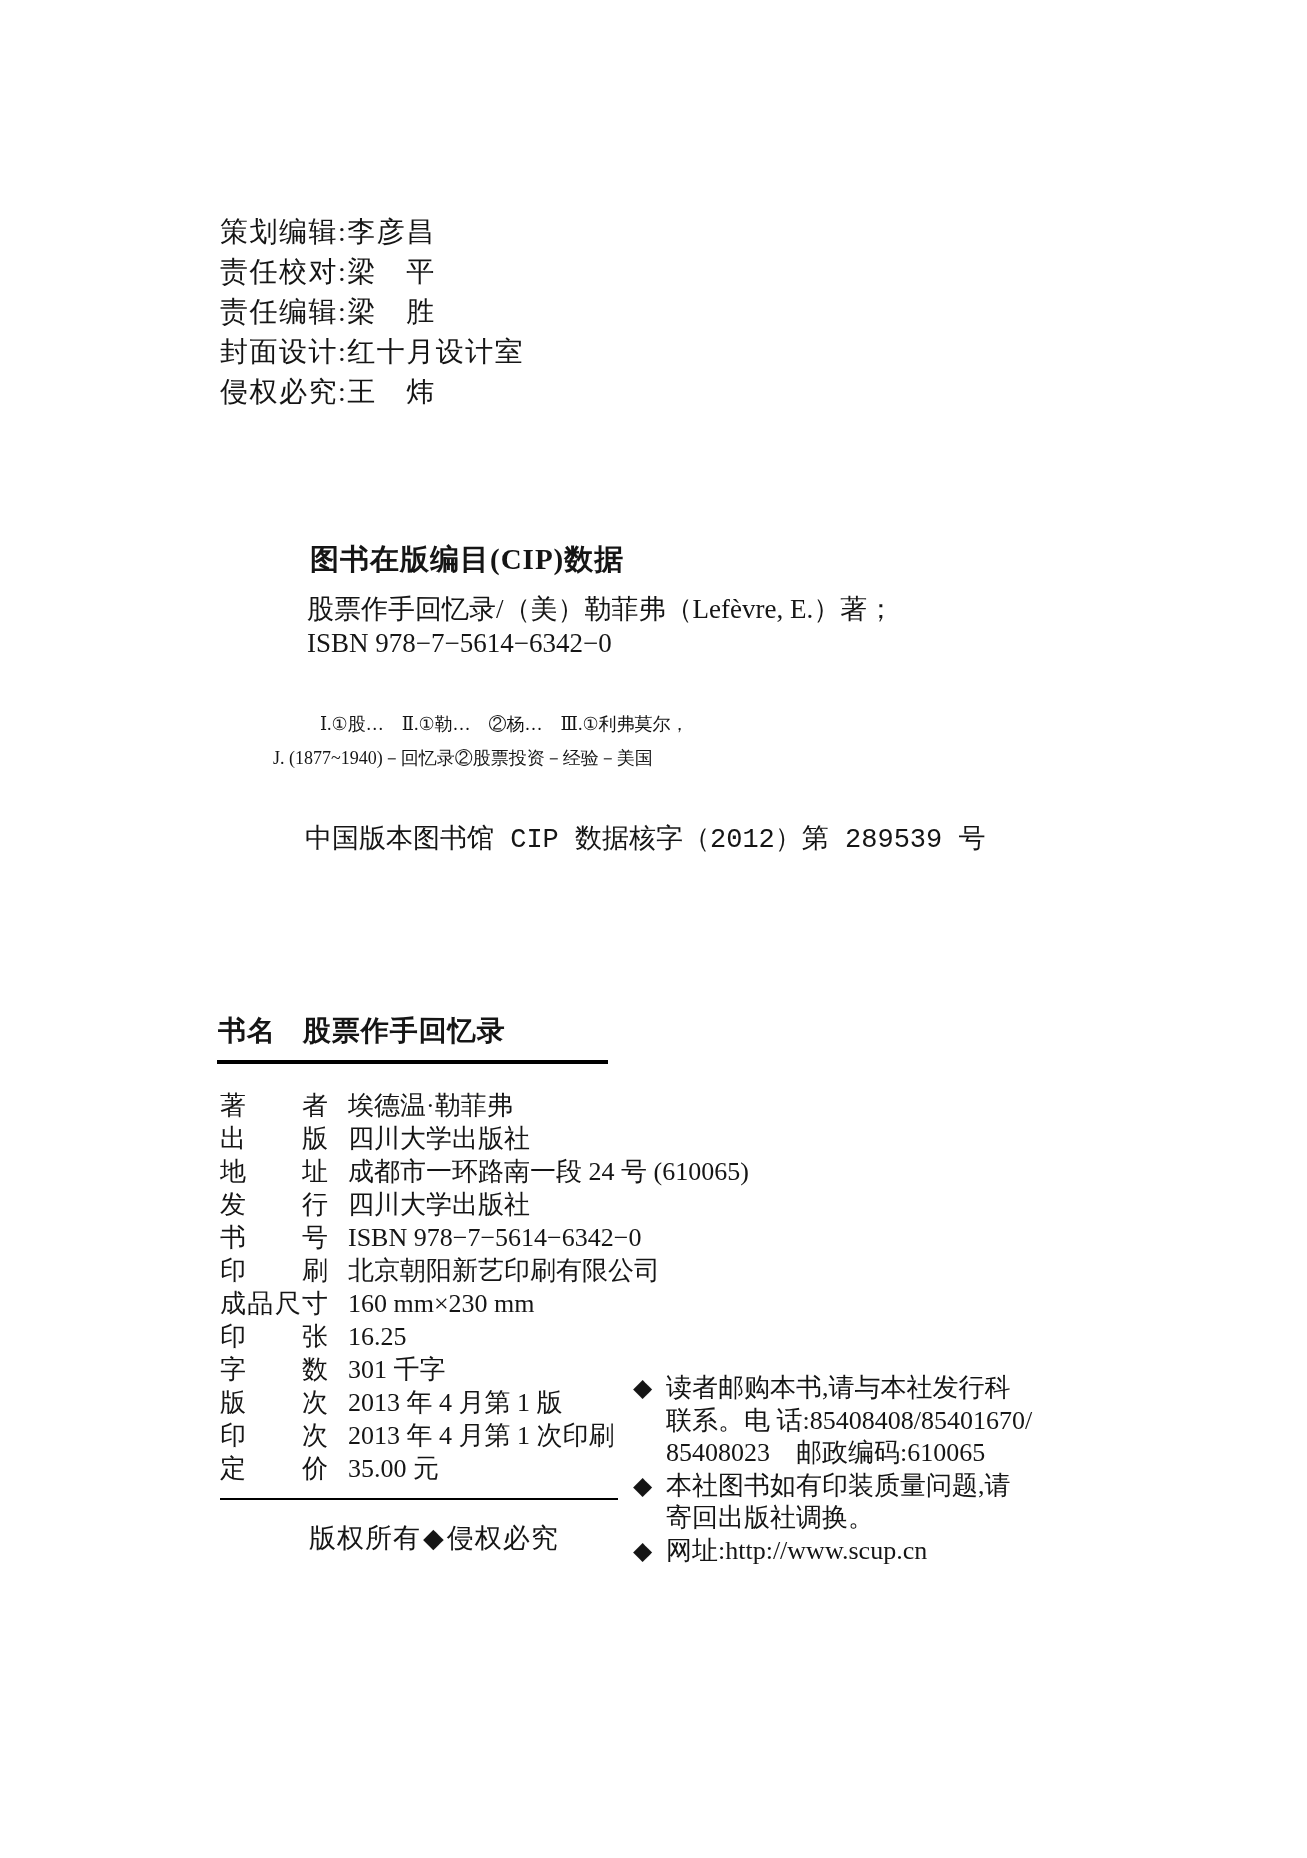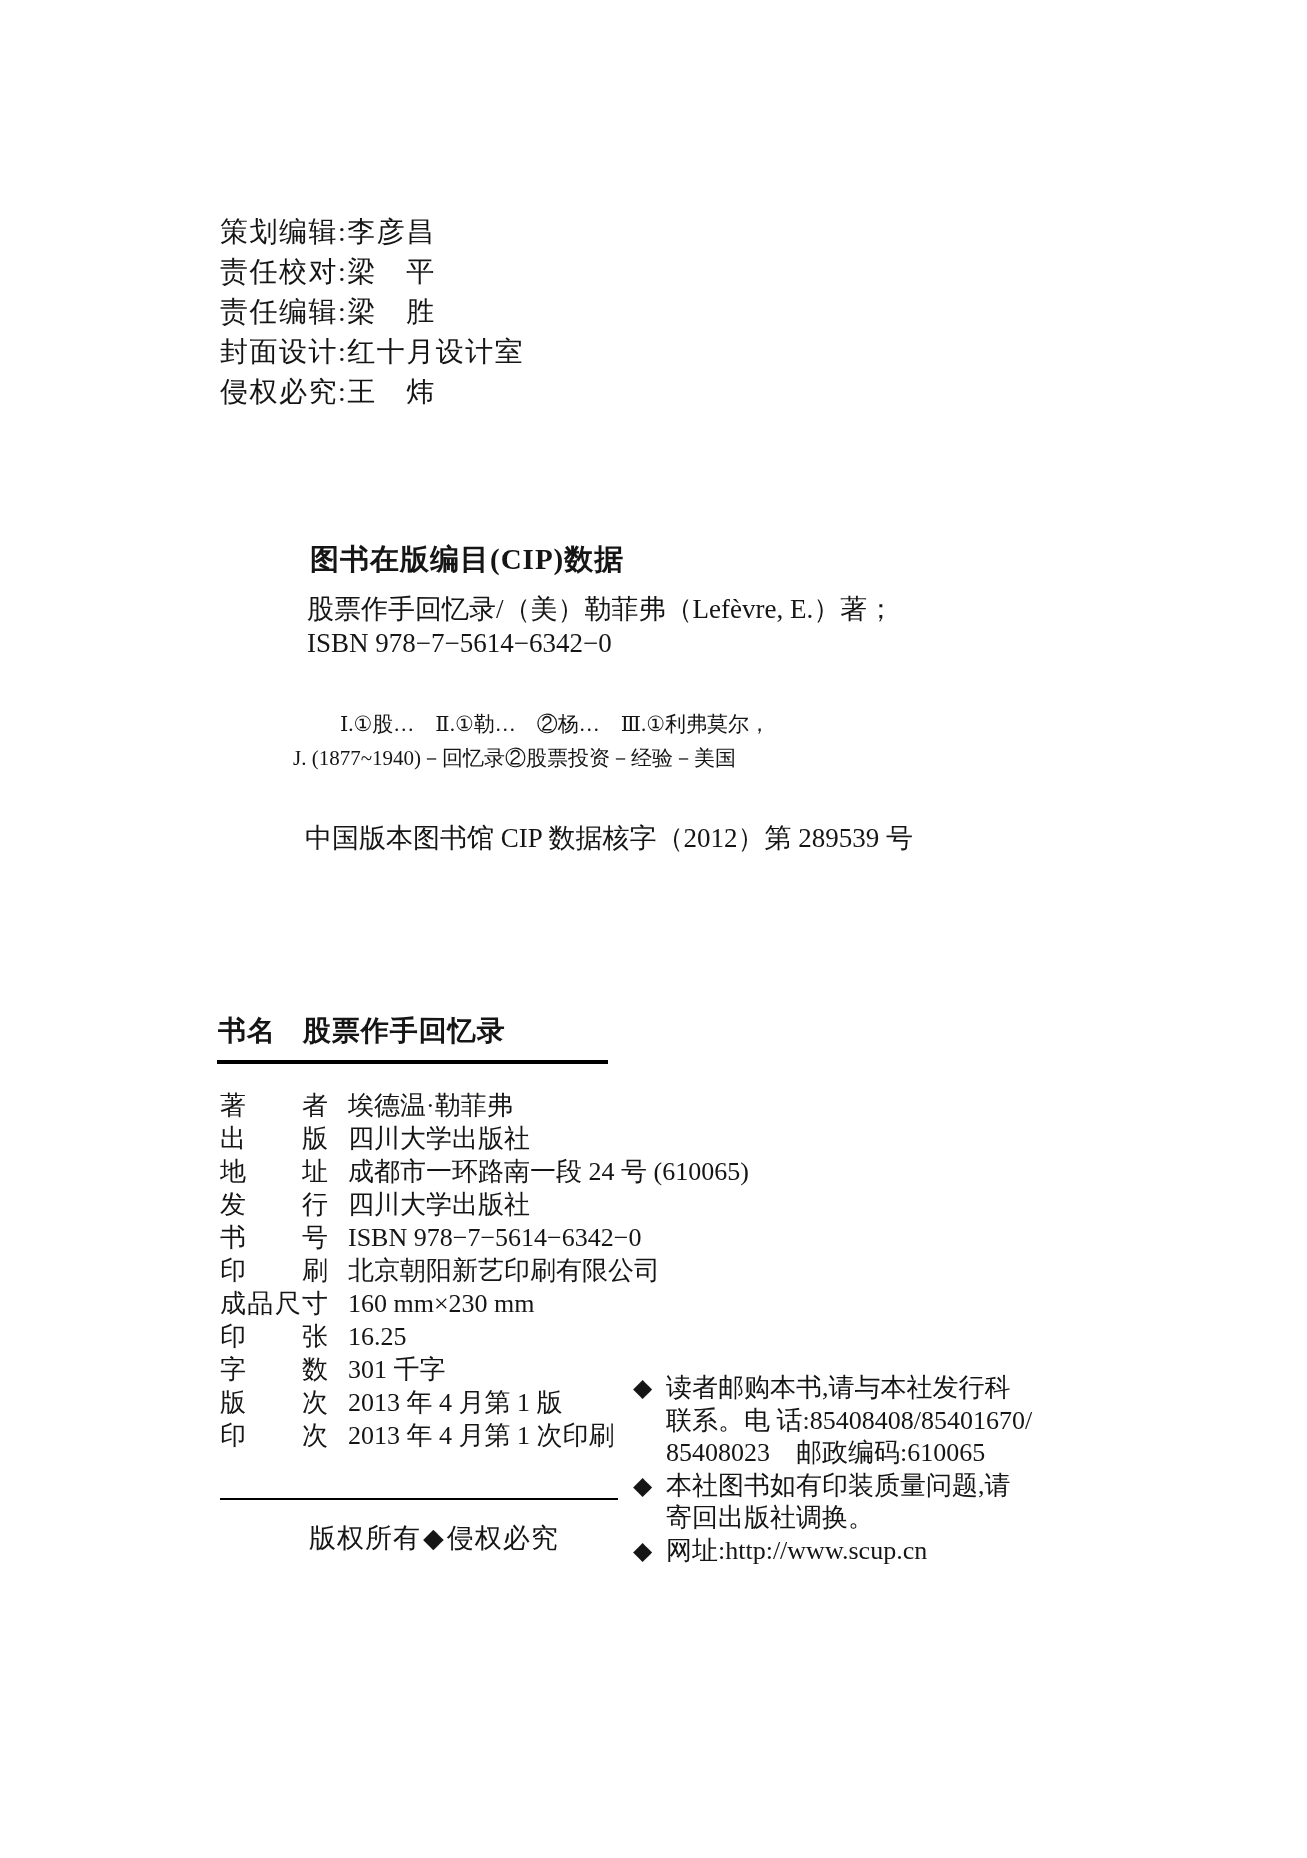--- a/index.html
+++ b/index.html
@@ -10,24 +10,24 @@
     overflow:hidden;
   }
   .abs{position:absolute;}
 
   
   .credits{left:220px;top:212px;font-size:28px;line-height:40px;letter-spacing:1.5px;}
 
   
   .cip-heading{left:310px;top:540px;font-size:29px;font-weight:bold;letter-spacing:1px;}
   .cip-entry{left:279px;top:592px;font-size:27px;line-height:34px;}
-  .cip-class{left:273px;top:707px;font-size:21px;line-height:34px;margin-left:20px;}
+  .cip-class{left:273px;top:707px;font-size:18px;line-height:34px;}
   .indent-em{padding-left:28px;}
   .indent-class{padding-left:47px;}
-  .cip-record{left:305px;top:820px;font-size:27px;}
+  .cip-record{left:305px;top:820px;font-size:27px;font-family:Liberation Mono, monospace;}
 
   
   .title-row{left:218px;top:1012px;font-size:28px;font-weight:bold;
     font-family:"Liberation Sans","DejaVu Sans",sans-serif;letter-spacing:1px;}
   .title-row .t-label{margin-right:18px;}
   .rule-thick{left:217px;top:1060px;width:391px;height:4px;background:#000;}
   .colophon-table{left:220px;top:1089px;font-size:26px;line-height:33px;}
   .colophon-table .lbl{display:inline-block;width:108px;text-align:justify;text-align-last:justify;margin-right:20px;vertical-align:top;}
   .rule-thin{left:220px;top:1498px;width:398px;height:2px;background:#000;}
   .copyright{left:309px;top:1520px;font-size:27px;letter-spacing:1px;}
@@ -78,20 +78,21 @@
     <div class="row"><span class="lbl">出版</span><span class="val">四川大学出版社</span></div>
     <div class="row"><span class="lbl">地址</span><span class="val">成都市一环路南一段 24 号 (610065)</span></div>
     <div class="row"><span class="lbl">发行</span><span class="val">四川大学出版社</span></div>
     <div class="row"><span class="lbl">书号</span><span class="val">ISBN 978−7−5614−6342−0</span></div>
     <div class="row"><span class="lbl">印刷</span><span class="val">北京朝阳新艺印刷有限公司</span></div>
     <div class="row"><span class="lbl">成品尺寸</span><span class="val">160 mm×230 mm</span></div>
     <div class="row"><span class="lbl">印张</span><span class="val">16.25</span></div>
     <div class="row"><span class="lbl">字数</span><span class="val">301 千字</span></div>
     <div class="row"><span class="lbl">版次</span><span class="val">2013 年 4 月第 1 版</span></div>
     <div class="row"><span class="lbl">印次</span><span class="val">2013 年 4 月第 1 次印刷</span></div>
+    <div class="row"><span class="lbl">定价</span><span class="val">35.00 元</span></div>
   </div>
 
   <div class="abs rule-thin"></div>
 
   <div class="abs copyright">
     <span>版权所有</span><span class="diamond">◆</span><span>侵权必究</span>
   </div>
 
   <aside class="abs notes">
     <div class="note">

